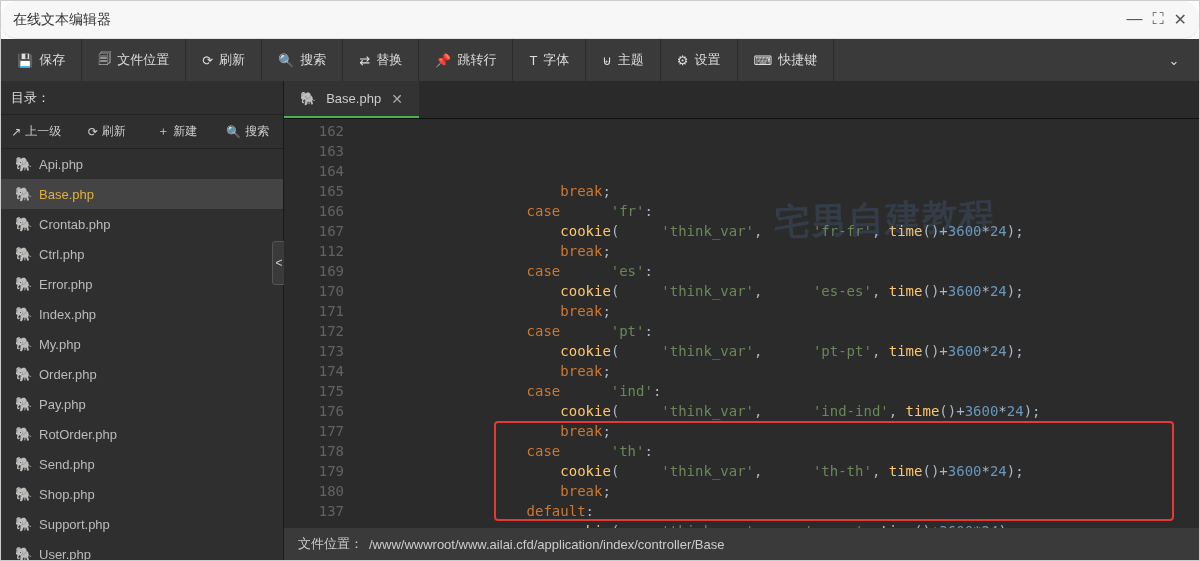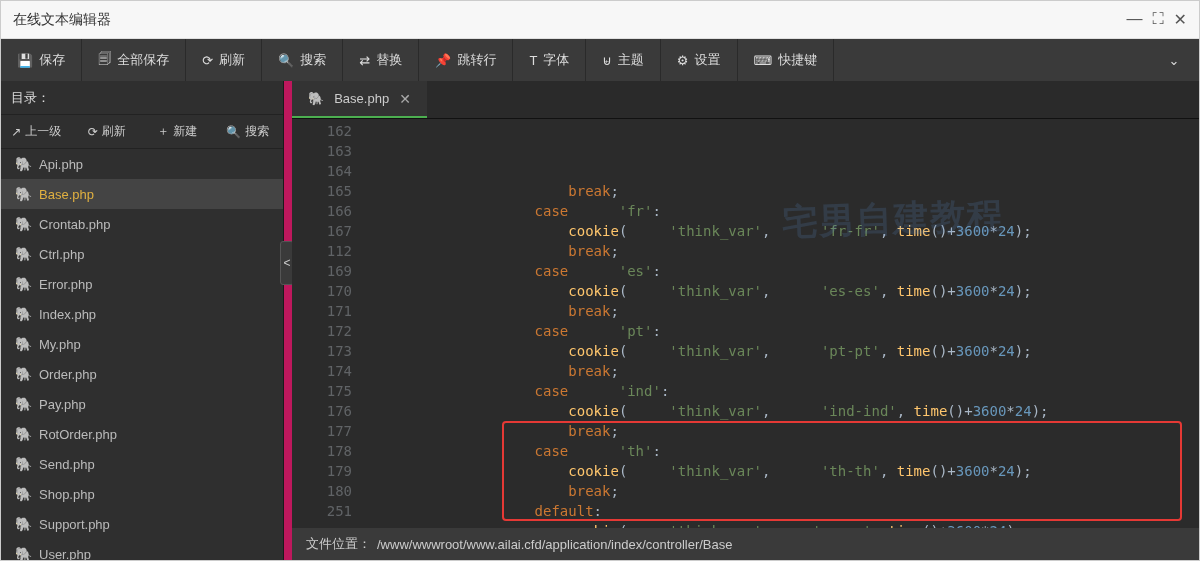--- a/index.html
+++ b/index.html
@@ -1,33 +1,33 @@
 <!DOCTYPE html>
 <html><head>
 <meta charset="utf-8">
 <style>
 * { box-sizing: border-box; margin: 0; padding: 0; }
 body { font-family: -apple-system, "Helvetica Neue", Arial, sans-serif; font-size: 13px; background: #fff; color: #333; overflow: hidden; }
 .container { width: 1200px; height: 561px; display: flex; flex-direction: column; border: 1px solid #ccc; }
 
 
-.titlebar { height: 38px; display: flex; align-items: center; padding: 0 12px; background: #f7f7f7; border-bottom: 1px solid #e0e0e0; }
+.titlebar { height: 38px; display: flex; align-items: center; padding: 0 12px; background: #f7f7f7; border-bottom: 1px solid #e0e0e0; border-radius: 15px; }
 .titlebar .title { flex: 1; font-size: 14px; color: #333; }
 .titlebar .win-btns { display: flex; gap: 10px; }
 .titlebar .win-btns span { cursor: pointer; font-size: 16px; color: #555; }
 
 
 .toolbar { height: 42px; background: #3a3a3a; display: flex; align-items: stretch; }
 .toolbar .tb-btn { display: flex; align-items: center; gap: 6px; padding: 0 16px; color: #ddd; font-size: 13px; cursor: pointer; border-right: 1px solid #2a2a2a; }
 .toolbar .tb-btn .ico { font-size: 13px; }
 .toolbar .spacer { flex: 1; }
 .toolbar .more { width: 50px; display: flex; align-items: center; justify-content: center; color: #ddd; cursor: pointer; }
 
 
-.body { flex: 1; display: flex; background: #be185d; min-height: 0; gap: 8px; }
+.body { flex: 1; display: flex; background: #c2410c; min-height: 0; }
 
 
 .sidebar { width: 283px; background: #2f2f2f; color: #ccc; display: flex; flex-direction: column; border-right: 1px solid #1a1a1a; }
 .sb-path { height: 34px; display: flex; align-items: center; padding: 0 10px; gap: 6px; font-size: 13px; color: #ddd; border-bottom: 1px solid #222; }
 .sb-path .lbl { flex-shrink: 0; }
 .sb-path .val { white-space: nowrap; overflow: hidden; text-overflow: ellipsis; }
 .sb-tools { height: 34px; display: flex; align-items: center; border-bottom: 1px solid #222; }
 .sb-tools .st-btn { flex: 1; display: flex; align-items: center; justify-content: center; gap: 4px; height: 100%; font-size: 12px; color: #ccc; cursor: pointer; }
 .filelist { flex: 1; overflow: auto; }
 .file-item { height: 30px; display: flex; align-items: center; gap: 8px; padding: 0 14px; color: #bbb; cursor: pointer; }
@@ -74,21 +74,21 @@
     </div>
   </div>
 
   <div class="toolbar">
     <div class="tb-btn">
         <span class="ico">💾</span>
         <span>保存</span>
       </div>
     <div class="tb-btn">
         <span class="ico">🗐</span>
-        <span>全部保存</span>
+        <span>文件位置</span>
       </div>
     <div class="tb-btn">
         <span class="ico">⟳</span>
         <span>刷新</span>
       </div>
     <div class="tb-btn">
         <span class="ico">🔍</span>
         <span>搜索</span>
       </div>
     <div class="tb-btn">
@@ -230,21 +230,21 @@
             <div>171</div>
             <div>172</div>
             <div>173</div>
             <div>174</div>
             <div>175</div>
             <div>176</div>
             <div>177</div>
             <div>178</div>
             <div>179</div>
             <div>180</div>
-            <div>251</div>
+            <div>137</div>
           </div>
         <div class="code" id="code">
           <div class="watermark">宅男自建教程</div>
           <div id="codelines"><div>                        <span class="tok-kw">break</span><span class="tok-op">;</span></div><div>                    <span class="tok-kw">case </span><span class="tok-str">'fr'</span><span class="tok-op">:</span></div><div>                        <span class="tok-fn">cookie</span><span class="tok-op">(</span><span class="tok-str">'think_var'</span><span class="tok-op">, </span><span class="tok-str">'fr-fr'</span><span class="tok-op">, </span><span class="tok-fn">time</span><span class="tok-op">()+</span><span class="tok-num">3600</span><span class="tok-op">*</span><span class="tok-num">24</span><span class="tok-op">);</span></div><div>                        <span class="tok-kw">break</span><span class="tok-op">;</span></div><div>                    <span class="tok-kw">case </span><span class="tok-str">'es'</span><span class="tok-op">:</span></div><div>                        <span class="tok-fn">cookie</span><span class="tok-op">(</span><span class="tok-str">'think_var'</span><span class="tok-op">, </span><span class="tok-str">'es-es'</span><span class="tok-op">, </span><span class="tok-fn">time</span><span class="tok-op">()+</span><span class="tok-num">3600</span><span class="tok-op">*</span><span class="tok-num">24</span><span class="tok-op">);</span></div><div>                        <span class="tok-kw">break</span><span class="tok-op">;</span></div><div>                    <span class="tok-kw">case </span><span class="tok-str">'pt'</span><span class="tok-op">:</span></div><div>                        <span class="tok-fn">cookie</span><span class="tok-op">(</span><span class="tok-str">'think_var'</span><span class="tok-op">, </span><span class="tok-str">'pt-pt'</span><span class="tok-op">, </span><span class="tok-fn">time</span><span class="tok-op">()+</span><span class="tok-num">3600</span><span class="tok-op">*</span><span class="tok-num">24</span><span class="tok-op">);</span></div><div>                        <span class="tok-kw">break</span><span class="tok-op">;</span></div><div>                    <span class="tok-kw">case </span><span class="tok-str">'ind'</span><span class="tok-op">:</span></div><div>                        <span class="tok-fn">cookie</span><span class="tok-op">(</span><span class="tok-str">'think_var'</span><span class="tok-op">, </span><span class="tok-str">'ind-ind'</span><span class="tok-op">, </span><span class="tok-fn">time</span><span class="tok-op">()+</span><span class="tok-num">3600</span><span class="tok-op">*</span><span class="tok-num">24</span><span class="tok-op">);</span></div><div>                        <span class="tok-kw">break</span><span class="tok-op">;</span></div><div>                    <span class="tok-kw">case </span><span class="tok-str">'th'</span><span class="tok-op">:</span></div><div>                        <span class="tok-fn">cookie</span><span class="tok-op">(</span><span class="tok-str">'think_var'</span><span class="tok-op">, </span><span class="tok-str">'th-th'</span><span class="tok-op">, </span><span class="tok-fn">time</span><span class="tok-op">()+</span><span class="tok-num">3600</span><span class="tok-op">*</span><span class="tok-num">24</span><span class="tok-op">);</span></div><div>                        <span class="tok-kw">break</span><span class="tok-op">;</span></div><div>                    <span class="tok-kw">default</span><span class="tok-op">:</span></div><div>                        <span class="tok-fn">cookie</span><span class="tok-op">(</span><span class="tok-str">'think_var'</span><span class="tok-op">,</span><span class="tok-str">'en-us'</span><span class="tok-op"> ,</span><span class="tok-fn">time</span><span class="tok-op">()+</span><span class="tok-num">3600</span><span class="tok-op">*</span><span class="tok-num">24</span><span class="tok-op">);</span></div></div>
           <div class="redbox" id="redbox" style="top: 302px; left: 140px; width: 680px; height: 100px;"></div>
         </div>
       </div>
 
       <div class="status">
         <span>文件位置：</span>

